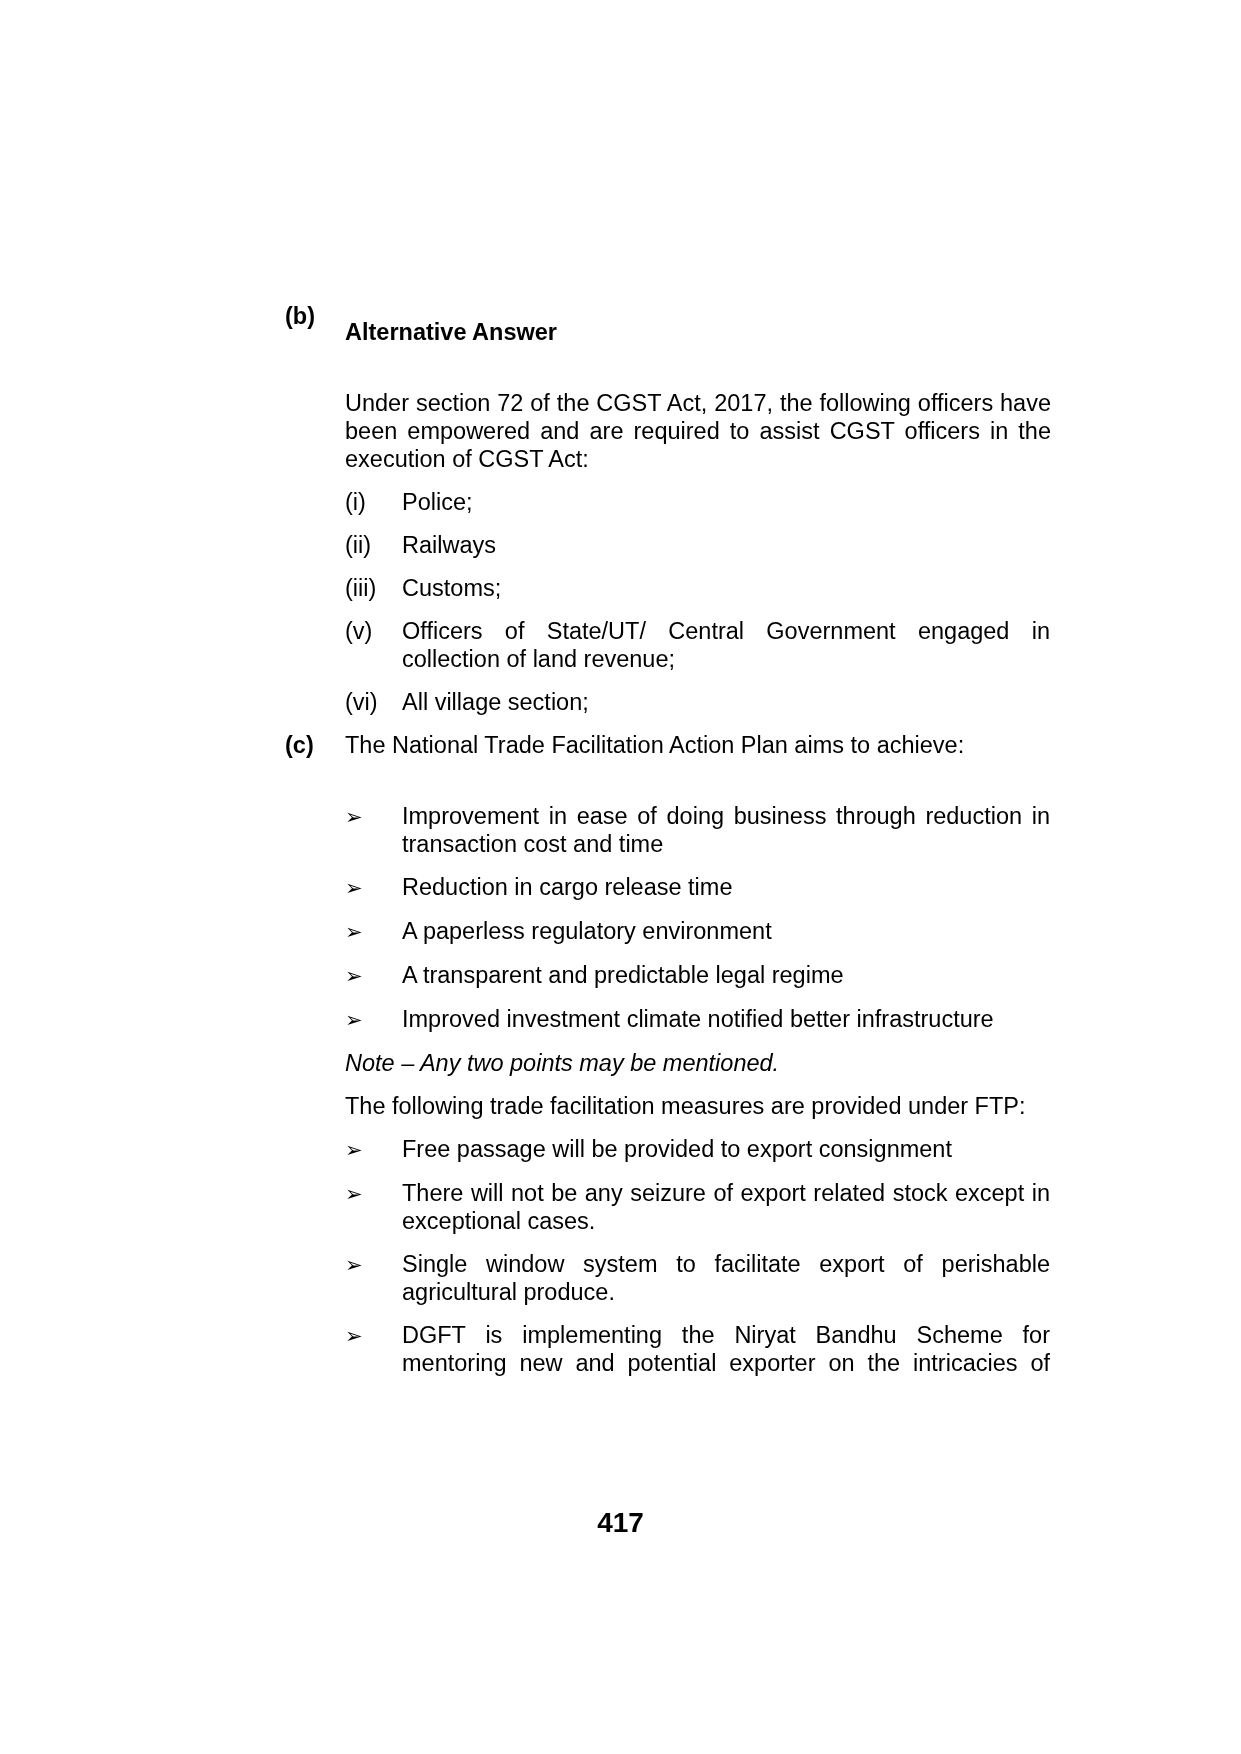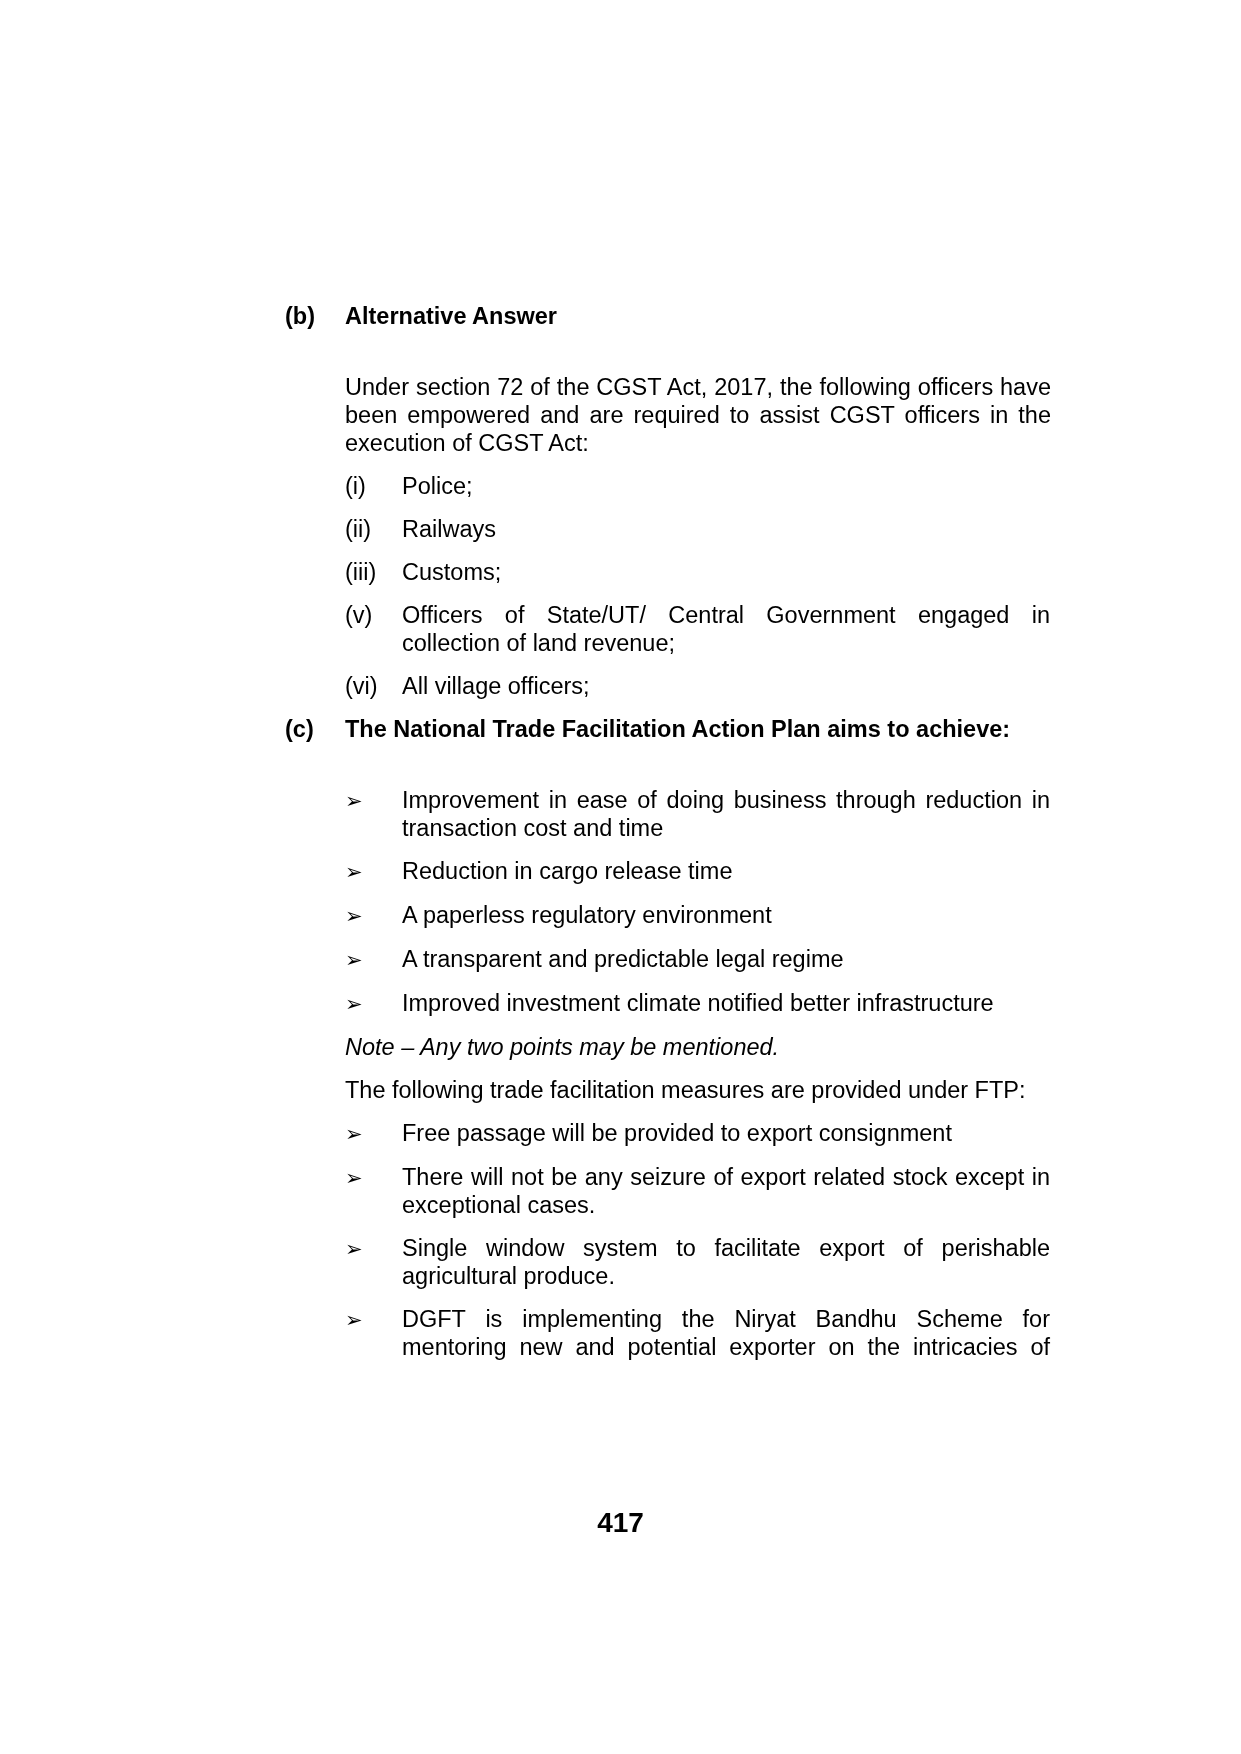--- a/index.html
+++ b/index.html
@@ -23,22 +23,22 @@
     left: 285px;
     top: 302px;
     width: 766px;
   }
   .block { margin-bottom: 15px; }
   .sec-row { display: flex; }
   .sec-label {
     flex: 0 0 60px;
     font-weight: bold;
   }
-  .sec-head { font-weight: bold; }
-  .sec-body { width: 706px; font-weight: bold; }
+  .sec-head { font-weight: bold; margin-top: 16px; }
+  .sec-body { width: 706px; }
   .indent { margin-left: 60px; margin-top: 43px; }
   .para {
     width: 706px;
     text-align: justify;
   }
   .item { display: flex; }
   .item-num { flex: 0 0 57px; }
   .item-text {
     width: 648px;
     text-align: justify;
@@ -88,21 +88,21 @@
       <div class="block item">
         <div class="item-num">(iii)</div>
         <div class="item-text">Customs;</div>
       </div>
       <div class="block item">
         <div class="item-num">(v)</div>
         <div class="item-text">Officers of State/UT/ Central Government engaged in collection of land revenue;</div>
       </div>
       <div class="block item">
         <div class="item-num">(vi)</div>
-        <div class="item-text">All village officers;</div>
+        <div class="item-text">All village section;</div>
       </div>
     </div>
 
     <div class="block sec-row">
       <div class="sec-label">(c)</div>
       <div class="sec-body">The National Trade Facilitation Action Plan aims to achieve:</div>
     </div>
 
     <div class="indent">
 

